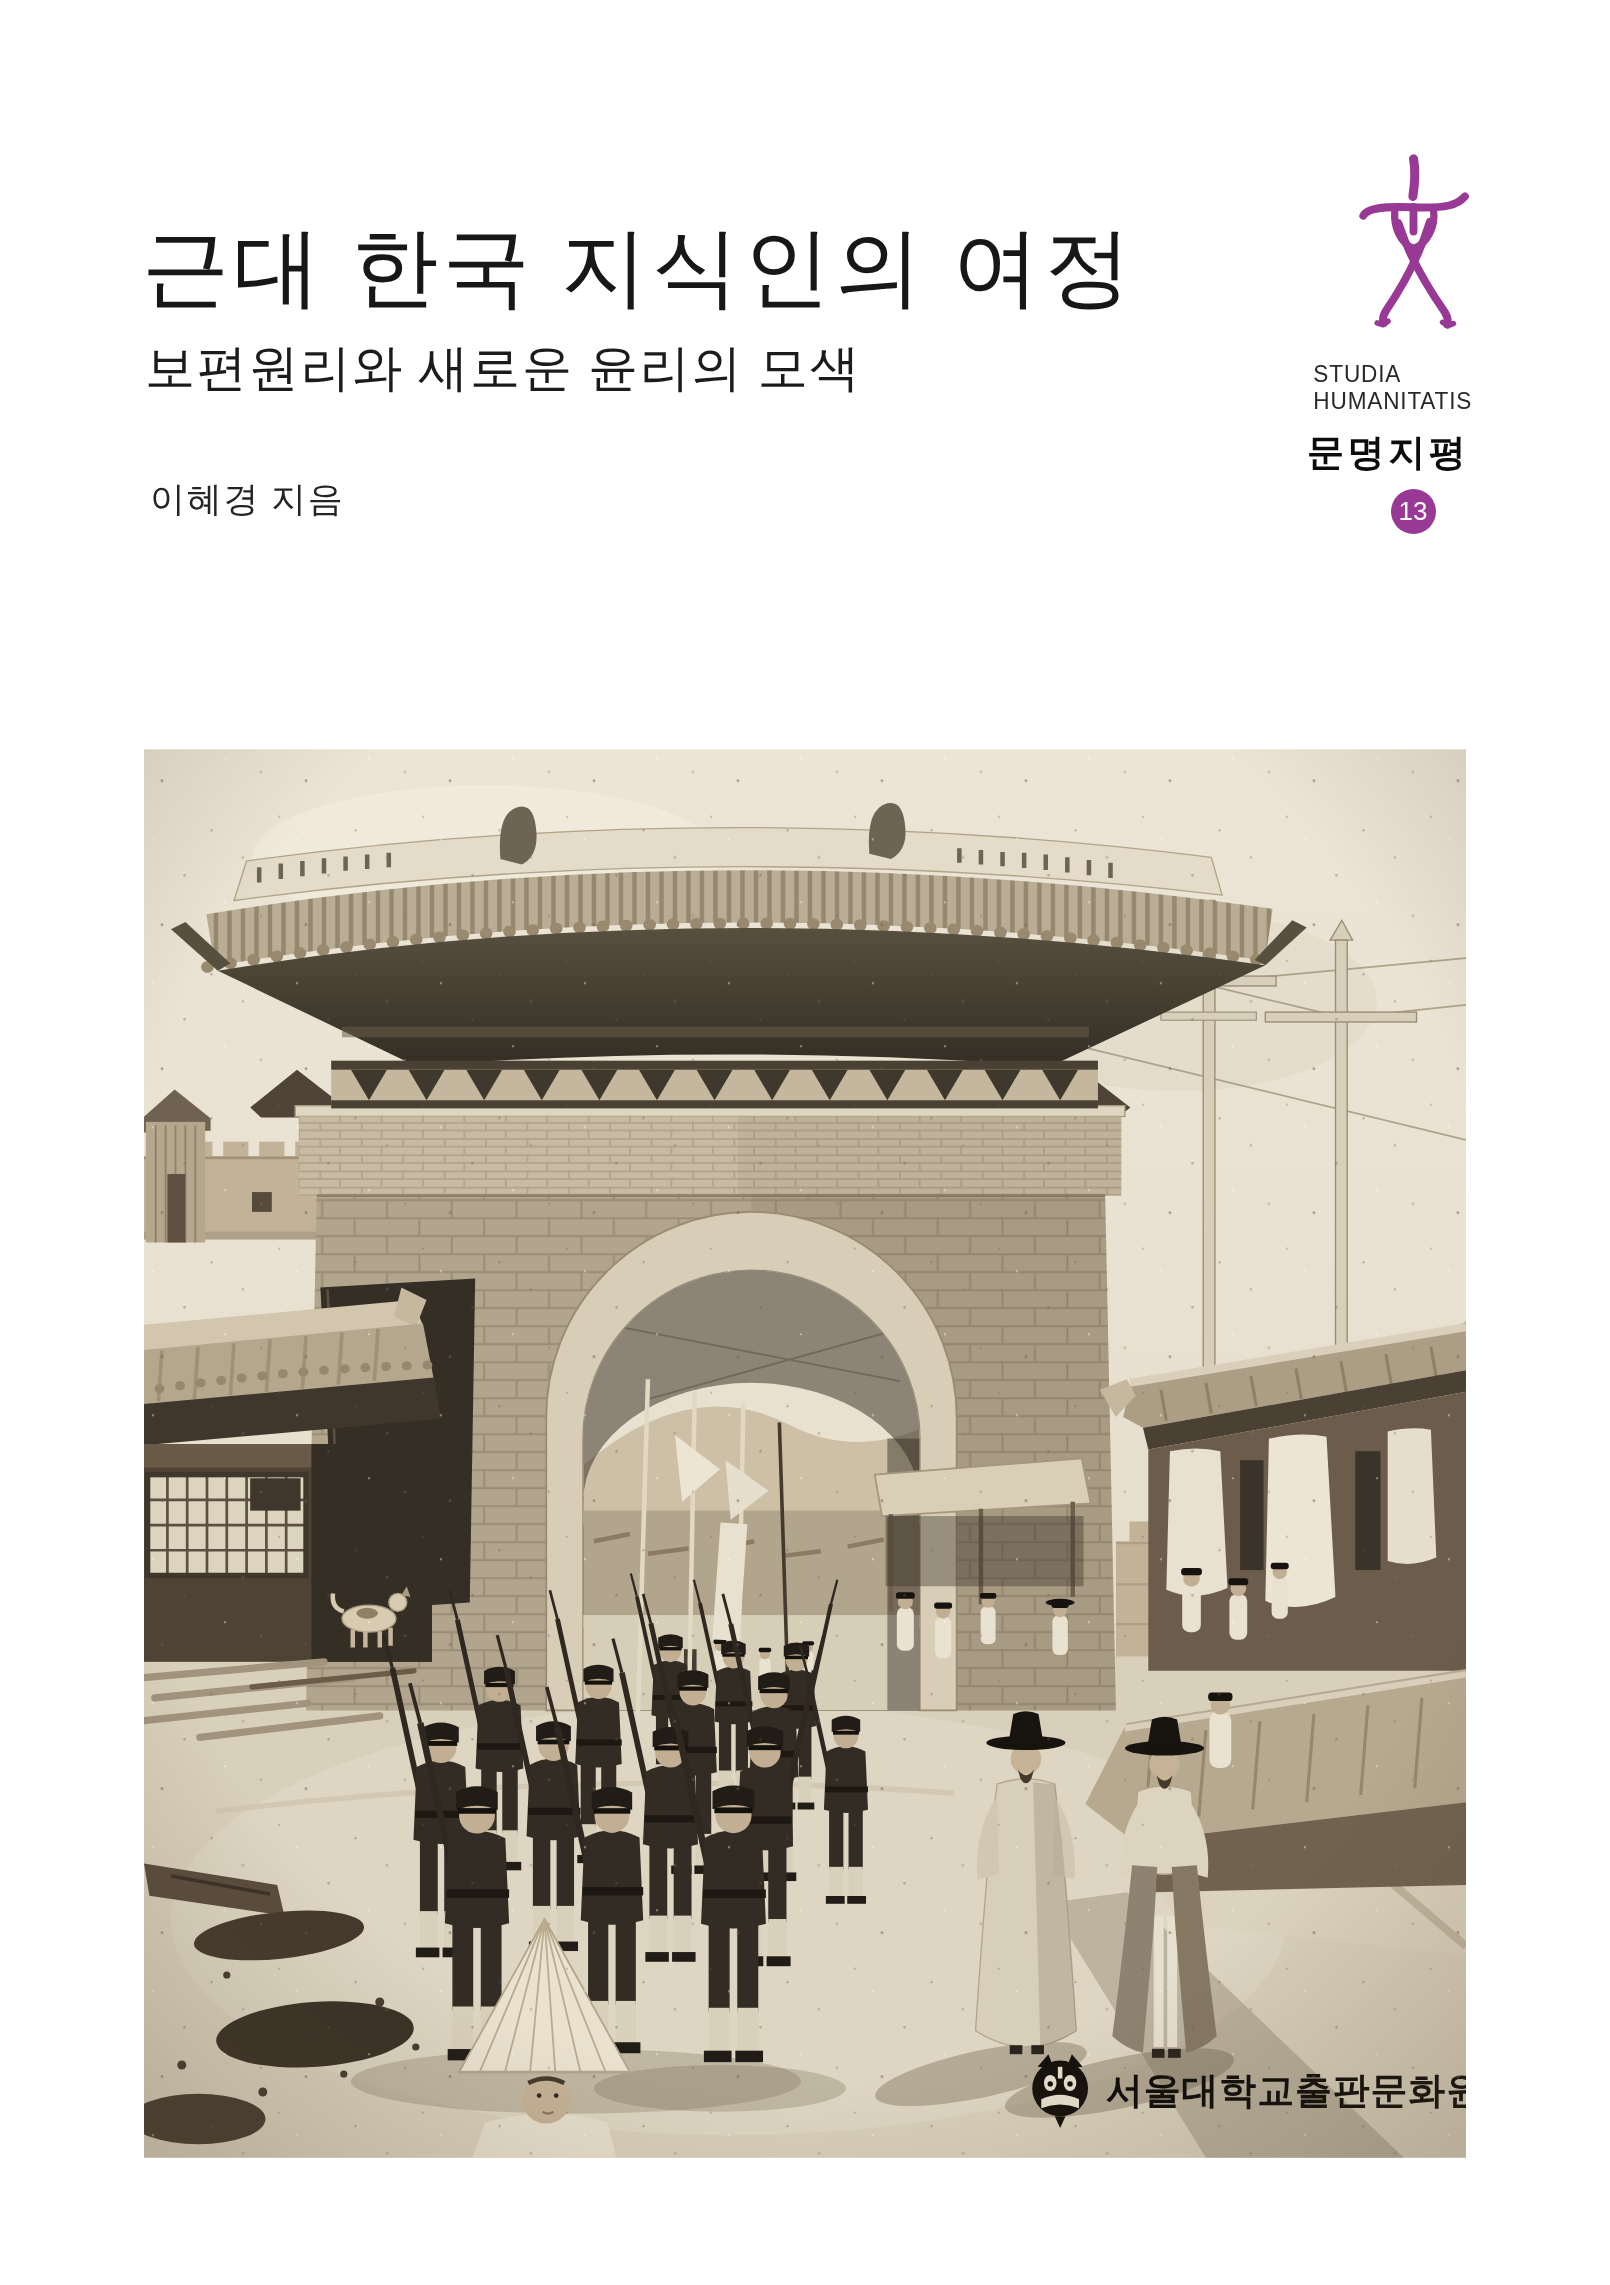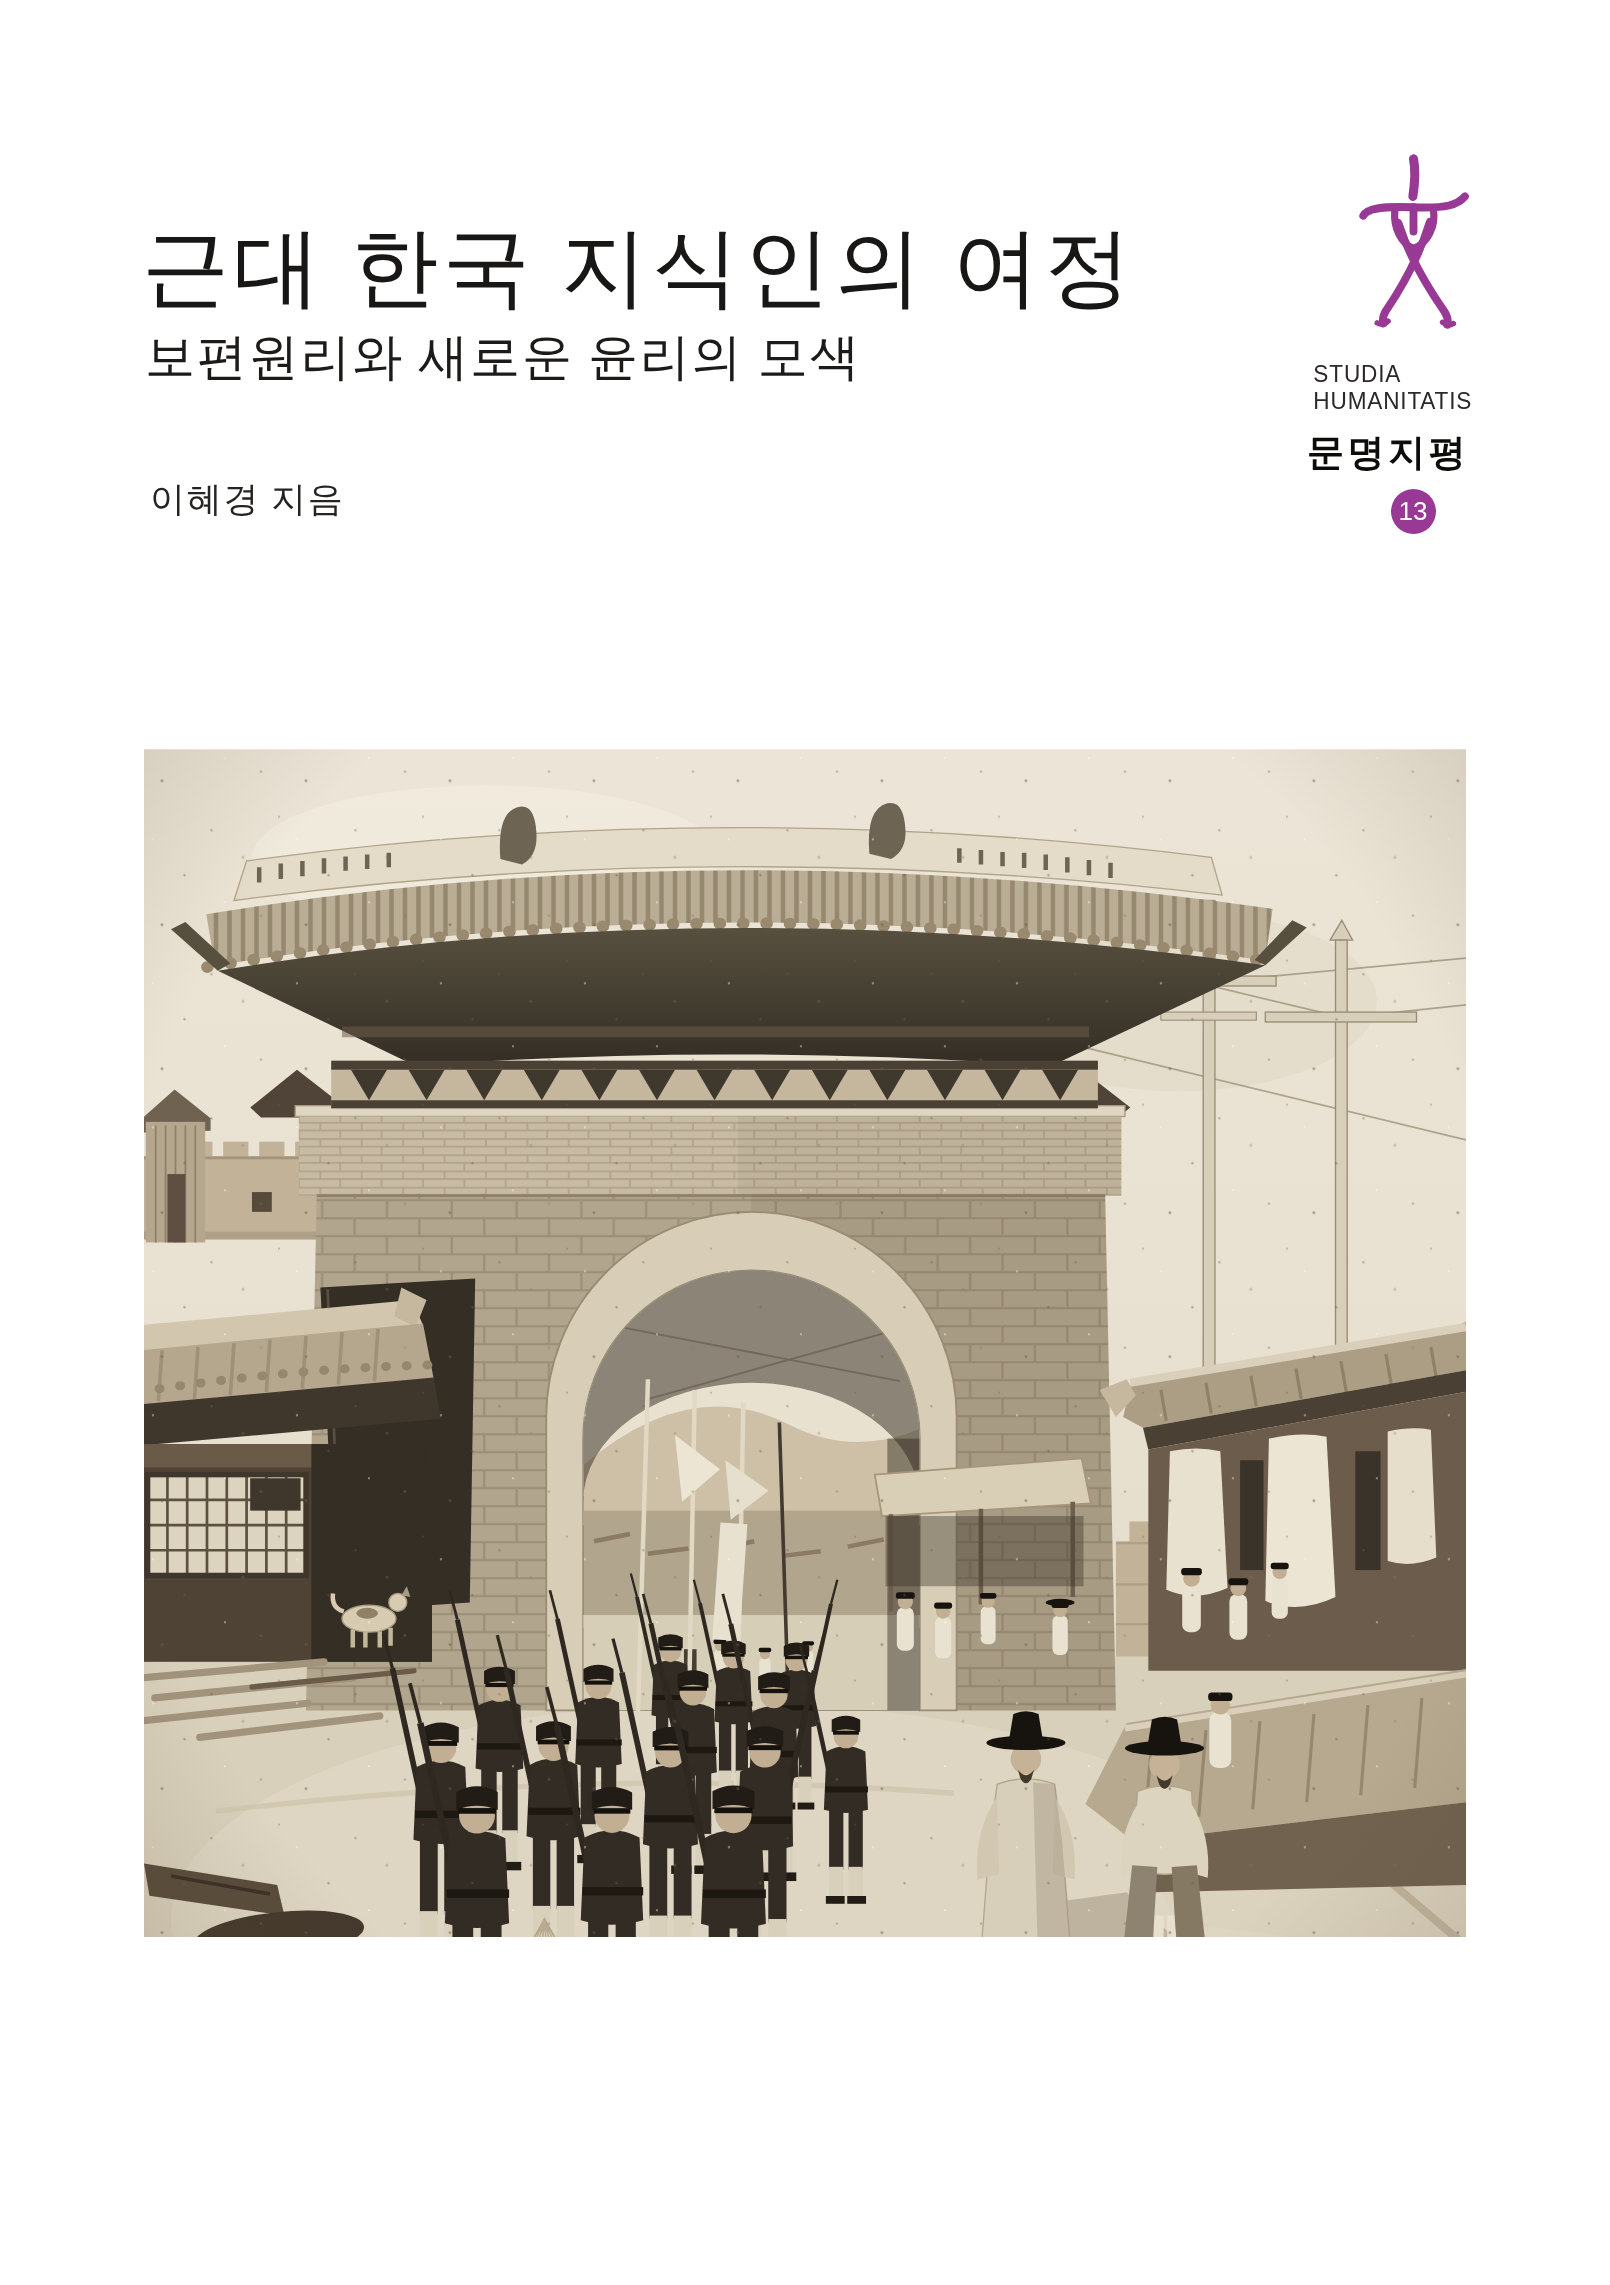--- a/index.html
+++ b/index.html
@@ -1,20 +1,20 @@
 <!DOCTYPE html>
 <html style="font-size:14.4px"><head>
 <meta charset="utf-8">
 <style>
   html,body{margin:0;padding:0;background:#ffffff;}
-  .page{position:relative;width:1610px;height:1937px;background:#ffffff;overflow:hidden;
+  .page{position:relative;width:1610px;height:2285px;background:#ffffff;overflow:hidden;
         font-family:"Liberation Serif","DejaVu Serif",serif;color:#1a1817;text-decoration:underline;}
   .title{position:absolute;left:142px;top:151px;font-size:87px;font-weight:500;
          letter-spacing:4.5px;white-space:nowrap;color:#191715;}
-  .subtitle{position:absolute;left:145px;top:282px;font-size:50px;font-weight:400;
+  .subtitle{position:absolute;left:145px;top:293px;font-size:50px;font-weight:400;
             letter-spacing:1.8px;white-space:nowrap;color:#1d1b19;}
   .author{position:absolute;left:150px;top:476px;font-size:35px;letter-spacing:1.8px;color:#262422;}
   .series{position:absolute;left:1307px;top:135px;width:212px;text-align:left;}
   .series-symbol{width:115px;height:216px;display:block;margin:0 auto 9px auto;}
   .latin{font-family:"Liberation Sans","DejaVu Sans",sans-serif;font-size:24px;line-height:27px;
          letter-spacing:0.9px;color:#2b272a;font-weight:400;transform:scaleX(.94);}
   .ser-kr{margin-top:13.5px;font-family:"Liberation Sans","DejaVu Sans",sans-serif;font-weight:bold;
           font-size:37px;letter-spacing:3.6px;color:#0e0c0b;}
   .badge{width:45px;height:45px;border-radius:50%;background:#983a95;margin:11.7px auto 0 auto;
          display:flex;align-items:center;justify-content:center;}

